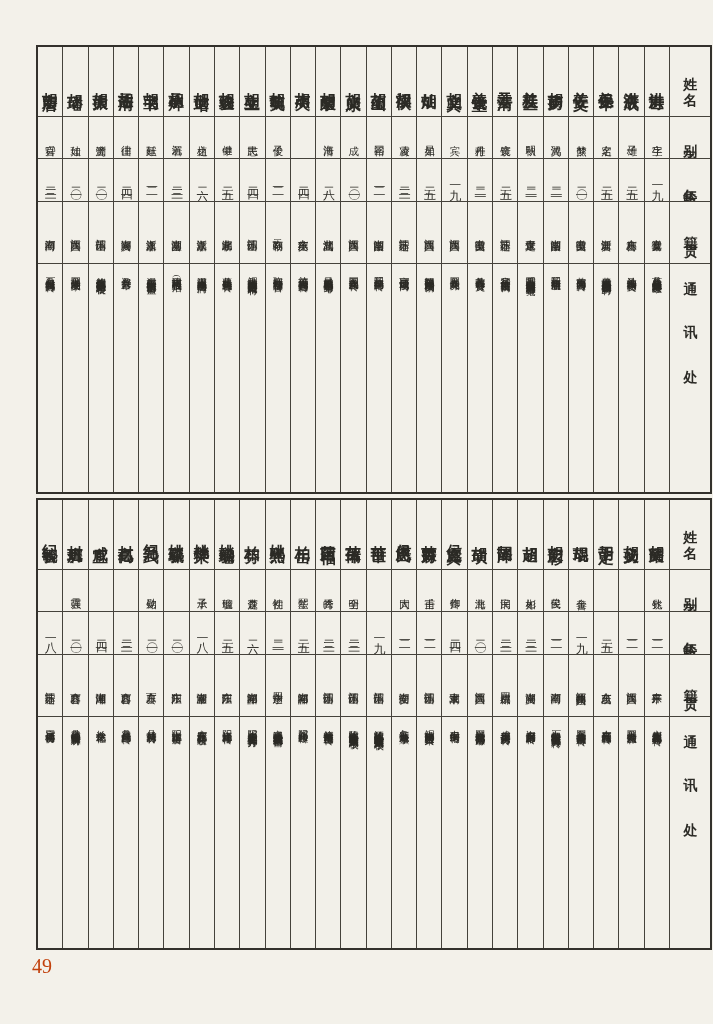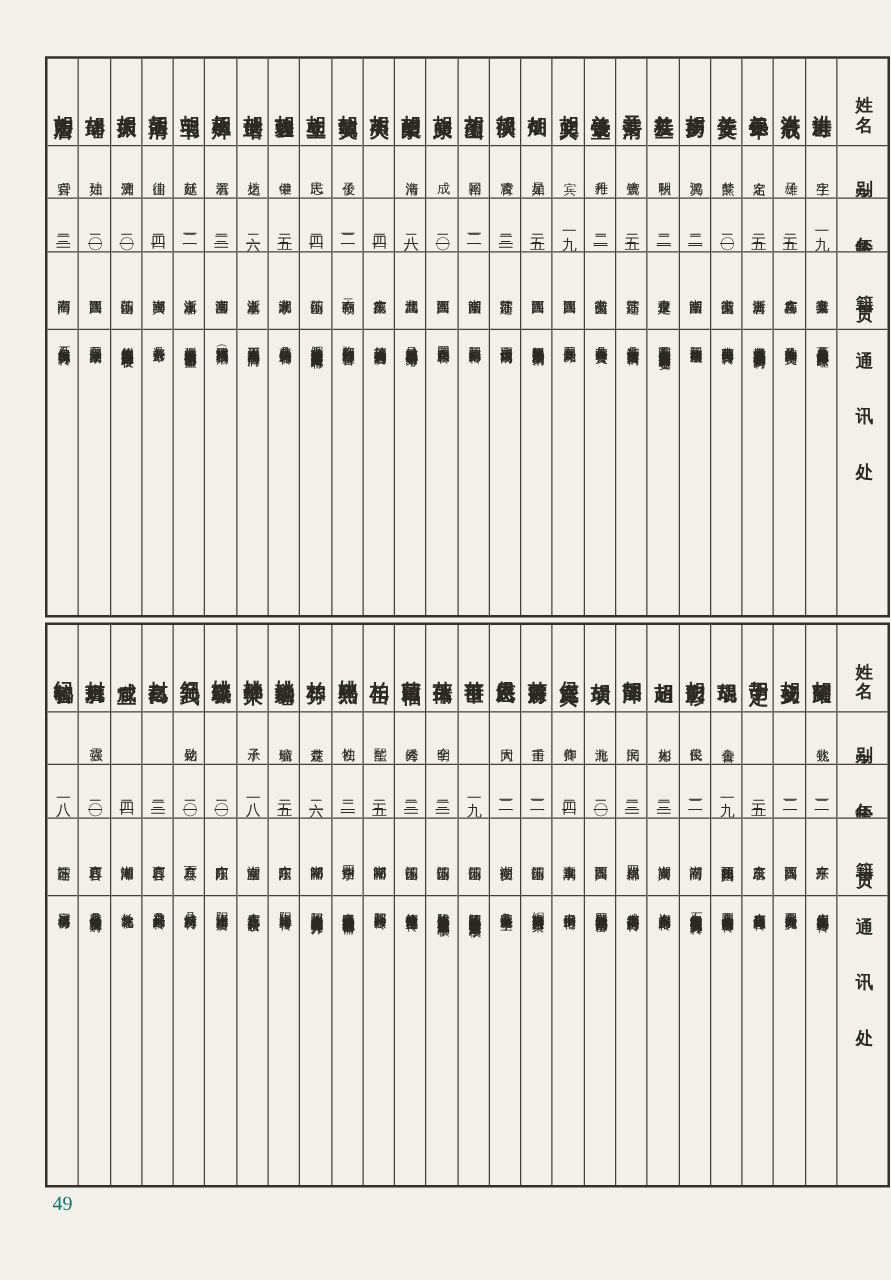--- a/index.html
+++ b/index.html
@@ -42,22 +42,22 @@
   .c-age .vtext{font-size:12px;letter-spacing:.15em;}
   .c-native .vtext{font-size:10.5px;line-height:1.05;}
   .c-address .vtext{font-size:10px;line-height:1.15;}
   .header-col .vtext{font-size:14px;font-weight:bold;}
   .h0 .vtext{letter-spacing:1.1em;}
   .h1 .vtext{letter-spacing:.3em;}
   .h2 .vtext{letter-spacing:.15em;}
   .h3 .vtext{letter-spacing:.55em;}
   .h4 .vtext{letter-spacing:3.2em;}
   .page-number{
-    position:absolute;left:42px;top:955px;
-    font-size:16px;color:#0f766e;
+    position:absolute;left:32px;top:955px;
+    font-size:20px;color:#c2410c;
     font-family:"Liberation Serif","DejaVu Serif",serif;
   }
 </style>
 </head>
 <body>
 
 <div class="page">
 
   <div class="table" id="table-0">
     <div class="col header-col">

